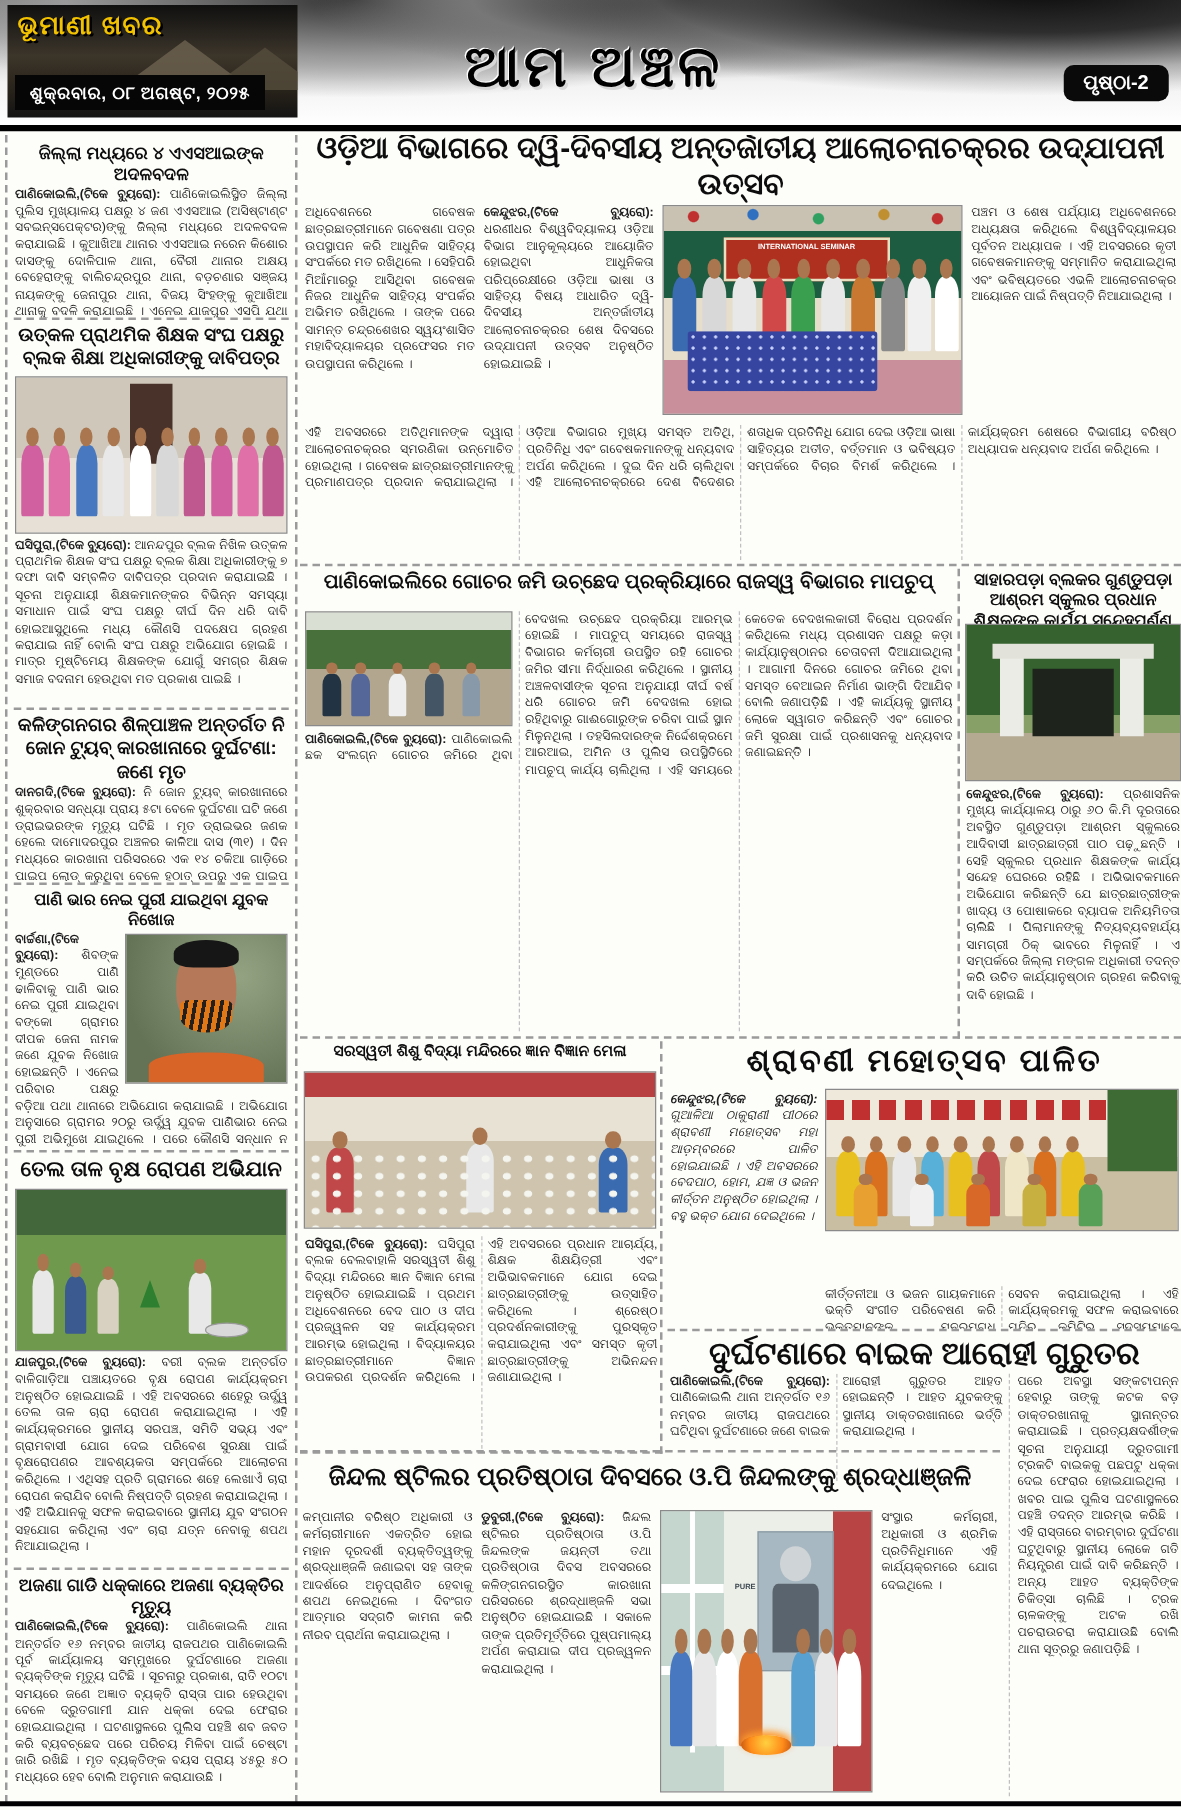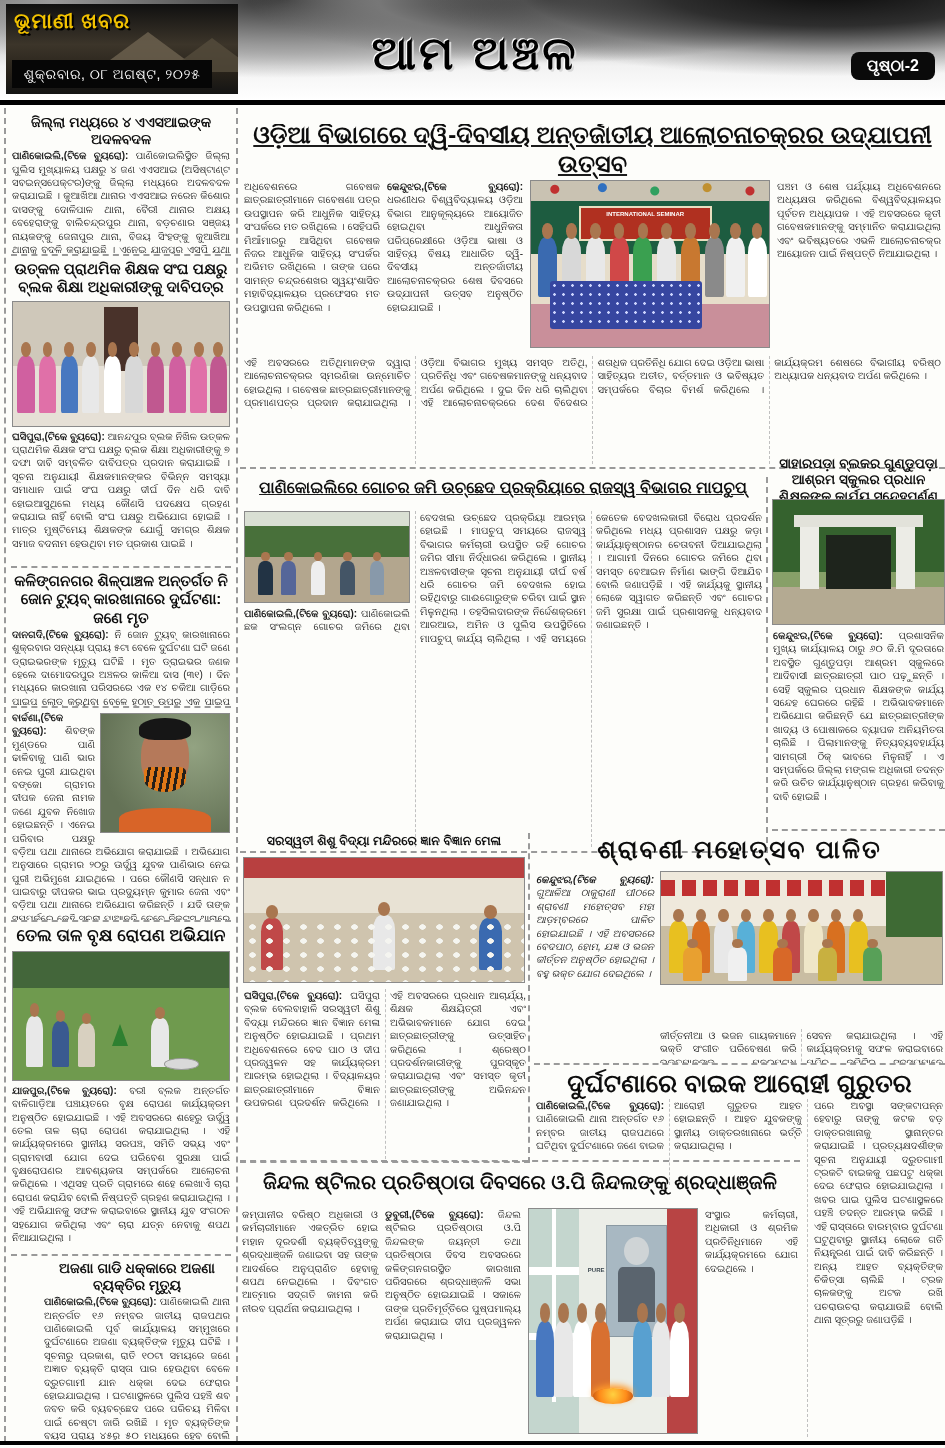--- a/index.html
+++ b/index.html
@@ -14,21 +14,21 @@
       radial-gradient(45% 90% at 58% 0%, #222 0%, #777 40%, rgba(255,255,255,0) 70%),
       radial-gradient(70% 130% at 30% 0%, #333 0%, #9a9a9a 35%, rgba(255,255,255,0) 60%),
       linear-gradient(180deg,#6f6f6f 0%,#c9c9c9 38%,#f2f2f2 66%,#ffffff 100%);}
   .logo{position:absolute;left:6px;top:4px;width:232px;height:90px;overflow:hidden;
     background:linear-gradient(180deg,#101010 0%,#3c352a 45%,#262119 78%,#141414 100%);}
   .hut{position:absolute;width:0;height:0;border-left:46px solid transparent;border-right:46px solid transparent;border-bottom:34px solid #6e6350;opacity:.8;}
   .hut.h2{border-bottom-color:#554c3c;}
   .paper-name{position:absolute;left:8px;top:5px;font-size:21px;font-weight:800;color:#f2c200;
     text-shadow:1px 1px 0 #000,2px 2px 0 #000;letter-spacing:1px;}
   .date-box{position:absolute;left:6px;right:26px;bottom:6px;height:28px;background:#060606;color:#fff;
-    display:flex;align-items:center;justify-content:center;font-size:14px;font-weight:400;letter-spacing:.5px;}
+    display:flex;align-items:center;justify-content:center;font-size:14px;font-weight:700;letter-spacing:.5px;}
   .section-title{position:absolute;left:260px;top:26px;width:430px;text-align:center;
     font-size:46px;font-weight:800;color:#000;letter-spacing:3px;
     text-shadow:2px 2px 0 #d8d8d8,-1px -1px 0 #fff;}
   .page-box{position:absolute;right:10px;top:52px;background:#0a0a0a;color:#fff;border-radius:8px;
     padding:5px 16px;font-size:16px;font-weight:700;}
   .top-rule{position:absolute;left:0;top:100px;width:945px;height:5px;background:#000;}
   .bottom-rule{position:absolute;left:0;top:1441px;width:945px;height:4px;background:#000;}
 
   
   .story{position:absolute;overflow:hidden;}
@@ -39,60 +39,60 @@
   .p{position:absolute;bottom:10%;width:8%;height:46%;background:var(--c,#888);
      border-radius:40% 40% 8% 8%/26% 26% 4% 4%;}
   .p::before{content:"";position:absolute;left:22%;top:-24%;width:56%;height:26%;background:#a9764f;border-radius:50%;}
   .p.s{height:30%;bottom:3%;}
 
   
   .leftcol{position:absolute;left:4px;top:108px;width:234px;height:1334px;
     border-left:2px dashed #9a9a9a;border-right:2px dashed #9a9a9a;padding:2px 5px;
     display:flex;flex-direction:column;}
   .lstory{border-bottom:2px dashed #9a9a9a;padding:3px 1px;overflow:hidden;}
-  .lstory:last-child{border-bottom:none;flex:1;margin-left:32px;}
+  .lstory:last-child{border-bottom:none;flex:1;}
   .ph-teachers{width:100%;height:126px;margin:3px 0;
     background:linear-gradient(180deg,#cfc8ba 0 52%,#e6e0d6 52% 100%);}
   .ph-teachers::before{content:"";position:absolute;left:42%;top:4%;width:16%;height:52%;background:#49322a;}
   .ph-youth{float:right;width:130px;height:120px;margin:2px 0 2px 5px;
     background:radial-gradient(circle at 72% 28%,#93a382,#647256 75%);}
   .ph-youth .head{position:absolute;left:31%;top:9%;width:38%;height:54%;background:#b5795a;border-radius:46% 46% 42% 42%;}
   .ph-youth .head::before{content:"";position:absolute;left:-4%;top:-10%;width:108%;height:34%;background:#161616;border-radius:50% 50% 30% 30%;}
   .ph-youth .head::after{content:"";position:absolute;left:6%;bottom:-6%;width:88%;height:40%;
     background:repeating-linear-gradient(100deg,#e07818 0 4px,#241f1a 4px 7px);border-radius:18% 18% 52% 52%;}
   .ph-youth .sh{position:absolute;bottom:0;left:14%;width:72%;height:20%;background:#d86428;border-radius:45% 45% 0 0;}
   .ph-palm{width:100%;height:130px;margin:3px 0;
     background:linear-gradient(180deg,#43663a 0 28%,#6f9a4e 28% 100%);}
   .ph-palm .plant{position:absolute;left:46%;bottom:26%;width:0;height:0;
     border-left:8px solid transparent;border-right:8px solid transparent;border-bottom:22px solid #2e8030;}
   .ph-palm .bowl{position:absolute;right:14%;bottom:8%;width:16%;height:9%;background:#d9d9d9;border-radius:50%;border:1px solid #999;}
 
   
-  .lead{left:240px;top:124px;width:705px;height:345px;border-bottom:2px dashed #9a9a9a;text-decoration:underline;}
+  .lead{left:240px;top:108px;width:705px;height:345px;border-bottom:2px dashed #9a9a9a;}
   .lead .hl{font-size:24px;height:50px;display:flex;align-items:center;justify-content:center;}
   .lead-row1{position:absolute;left:4px;top:56px;width:697px;height:170px;display:grid;
     grid-template-columns:136px 136px 240px 164px;grid-gap:0 7px;}
   .lead-row2{position:absolute;left:4px;top:232px;width:697px;height:108px;
     column-count:4;column-gap:10px;column-rule:1px dashed #c0c0c0;}
   .ph-seminar{width:240px;height:168px;
     background:
       radial-gradient(circle at 10% 5%,#c03030 0 4px,rgba(0,0,0,0) 5px),
       radial-gradient(circle at 30% 4%,#3070c0 0 4px,rgba(0,0,0,0) 5px),
       radial-gradient(circle at 52% 6%,#30a060 0 4px,rgba(0,0,0,0) 5px),
       radial-gradient(circle at 74% 4%,#c09030 0 4px,rgba(0,0,0,0) 5px),
       radial-gradient(circle at 92% 6%,#c03030 0 4px,rgba(0,0,0,0) 5px),
       linear-gradient(180deg,#c9c2b2 0 12%,#1d5c40 12% 44%,#e6ddca 44% 74%,#c98f9a 74% 100%);}
   .ph-seminar .banner{position:absolute;left:20%;top:15%;width:56%;height:21%;background:#b03020;
     border:2px solid #e8dfc0;color:#fff;font-size:6px;font-weight:700;text-align:center;line-height:2.2;}
   .ph-seminar .table{position:absolute;left:8%;bottom:11%;width:64%;height:29%;background:#3646a0;
     background-image:radial-gradient(#cdd5ff 1px,rgba(0,0,0,0) 1.6px);background-size:9px 9px;border-radius:3px;}
   .ph-seminar .p{bottom:30%;height:36%;}
 
   
-  .gochar{left:240px;top:477px;width:528px;height:376px;border-right:2px dashed #9a9a9a;border-bottom:2px dashed #9a9a9a;text-decoration:underline;}
+  .gochar{left:240px;top:455px;width:528px;height:376px;border-right:2px dashed #9a9a9a;border-bottom:2px dashed #9a9a9a;}
   .gochar .hl{font-size:16px;height:28px;}
   .gochar .cols{position:absolute;left:4px;top:34px;width:518px;height:336px;
     column-count:3;column-gap:10px;column-rule:1px dashed #c0c0c0;}
   .ph-road{width:100%;height:92px;margin-bottom:4px;
     background:linear-gradient(180deg,#d9dfd3 0 16%,#48703a 16% 50%,#b3a68e 50% 100%);}
   .ph-road .p{height:38%;bottom:8%;width:9%;}
 
   
   .ashram{left:772px;top:455px;width:173px;height:376px;border-bottom:2px dashed #9a9a9a;}
   .ashram .hl{font-size:13.5px;height:42px;}
@@ -192,20 +192,21 @@
       </div>
       <p class="bt"><b class="by">ଘସିପୁରା,(ଟିକେ ବ୍ୟୁରୋ):</b> <span>ଆନନ୍ଦପୁର ବ୍ଲକ ନିଖିଳ ଉତ୍କଳ ପ୍ରାଥମିକ ଶିକ୍ଷକ ସଂଘ ପକ୍ଷରୁ ବ୍ଲକ ଶିକ୍ଷା ଅଧିକାରୀଙ୍କୁ ୭ ଦଫା ଦାବି ସମ୍ବଳିତ ଦାବିପତ୍ର ପ୍ରଦାନ କରାଯାଇଛି । ସୂଚନା ଅନୁଯାୟୀ ଶିକ୍ଷକମାନଙ୍କର ବିଭିନ୍ନ ସମସ୍ୟା ସମାଧାନ ପାଇଁ ସଂଘ ପକ୍ଷରୁ ଦୀର୍ଘ ଦିନ ଧରି ଦାବି ହୋଇଆସୁଥିଲେ ମଧ୍ୟ କୌଣସି ପଦକ୍ଷେପ ଗ୍ରହଣ କରାଯାଇ ନାହିଁ ବୋଲି ସଂଘ ପକ୍ଷରୁ ଅଭିଯୋଗ ହୋଇଛି । ମାତ୍ର ମୁଷ୍ଟିମେୟ ଶିକ୍ଷକଙ୍କ ଯୋଗୁଁ ସମଗ୍ର ଶିକ୍ଷକ ସମାଜ ବଦନାମ ହେଉଥିବା ମତ ପ୍ରକାଶ ପାଇଛି ।</span></p>
     </div>
 
     <div class="lstory" style="height:140px">
       <h2 class="hl" style="font-size:15px">କଳିଙ୍ଗନଗର ଶିଳ୍ପାଞ୍ଚଳ ଅନ୍ତର୍ଗତ ନି ଜୋନ ଟ୍ୟୁବ୍ କାରଖାନାରେ ଦୁର୍ଘଟଣା: ଜଣେ ମୃତ</h2>
       <p class="bt"><b class="by">ଦାନଗଦି,(ଟିକେ ବ୍ୟୁରୋ):</b> <span>ନି ଜୋନ ଟ୍ୟୁବ୍ କାରଖାନାରେ ଶୁକ୍ରବାର ସନ୍ଧ୍ୟା ପ୍ରାୟ ୫ଟା ବେଳେ ଦୁର୍ଘଟଣା ଘଟି ଜଣେ ଡ୍ରାଇଭରଙ୍କ ମୃତ୍ୟୁ ଘଟିଛି । ମୃତ ଡ୍ରାଇଭର ଜଣକ ହେଲେ ଦାମୋଦରପୁର ଅଞ୍ଚଳର କାଳିଆ ଦାସ (୩୧) । ଦିନ ମଧ୍ୟରେ କାରଖାନା ପରିସରରେ ଏକ ୧୪ ଚକିଆ ଗାଡ଼ିରେ ପାଇପ ଲୋଡ୍ କରୁଥିବା ବେଳେ ହଠାତ୍ ଉପରୁ ଏକ ପାଇପ ତାଙ୍କ ଉପରେ ଖସି ପଡ଼ିବାରୁ ତାଙ୍କର ମୃତ୍ୟୁ ଘଟିଥିବା କୁହାଯାଉଛି । ତୁରନ୍ତ ତାଙ୍କୁ ଡାକ୍ତରଖାନା ନିଆଯାଇଥିଲା; ସେଠାରେ ଡାକ୍ତର ମୃତ ଘୋଷଣା କରିଥିଲେ । ଆବଶ୍ୟକୀୟ ଶବ ବ୍ୟବଚ୍ଛେଦ କରାଯିବ ବୋଲି ସୂଚନା ମିଳିଛି ।</span></p>
     </div>
 
     <div class="lstory" style="height:214px">
+      <h2 class="hl" style="font-size:13px">ପାଣି ଭାର ନେଇ ପୁରୀ ଯାଇଥିବା ଯୁବକ ନିଖୋଜ</h2>
       <div class="photo ph-youth">
         <div class="head"></div>
         <div class="sh"></div>
       </div>
       <p class="bt"><b class="by">ବାର୍ଚ୍ଚଣା,(ଟିକେ ବ୍ୟୁରୋ):</b> <span>ଶିବଙ୍କ ମୁଣ୍ଡରେ ପାଣି ଢାଳିବାକୁ ପାଣି ଭାର ନେଇ ପୁରୀ ଯାଇଥିବା ବଙ୍କୋ ଗ୍ରାମର ଦୀପକ ଜେନା ନାମକ ଜଣେ ଯୁବକ ନିଖୋଜ ହୋଇଛନ୍ତି । ଏନେଇ ପରିବାର ପକ୍ଷରୁ ବଡ଼ିଆ ପଥା ଥାନାରେ ଅଭିଯୋଗ କରାଯାଇଛି । ଅଭିଯୋଗ ଅନୁସାରେ ଗ୍ରାମର ୨୦ରୁ ଊର୍ଦ୍ଧ୍ୱ ଯୁବକ ପାଣିଭାର ନେଇ ପୁରୀ ଅଭିମୁଖେ ଯାଇଥିଲେ । ପରେ କୌଣସି ସନ୍ଧାନ ନ ପାଇବାରୁ ଦୀପକର ଭାଇ ପ୍ରଦ୍ୟୁମ୍ନ କୁମାର ଜେନା ଏବଂ ବଡ଼ିଆ ପଥା ଥାନାରେ ଅଭିଯୋଗ କରିଛନ୍ତି । ଯଦି ତାଙ୍କ ସମ୍ପର୍କରେ କେହି ସୂଚନା ପାଆନ୍ତି ତେବେ ନିକଟସ୍ଥ ଥାନାରେ ସୂଚନା ଦେବାକୁ ନିବେଦନ କରିଛନ୍ତି ।</span></p>
     </div>
 
     <div class="lstory" style="height:334px">
       <h2 class="hl" style="font-size:17px">ତେଲ ତାଳ ବୃକ୍ଷ ରୋପଣ ଅଭିଯାନ</h2>
       <div class="photo ph-palm">

